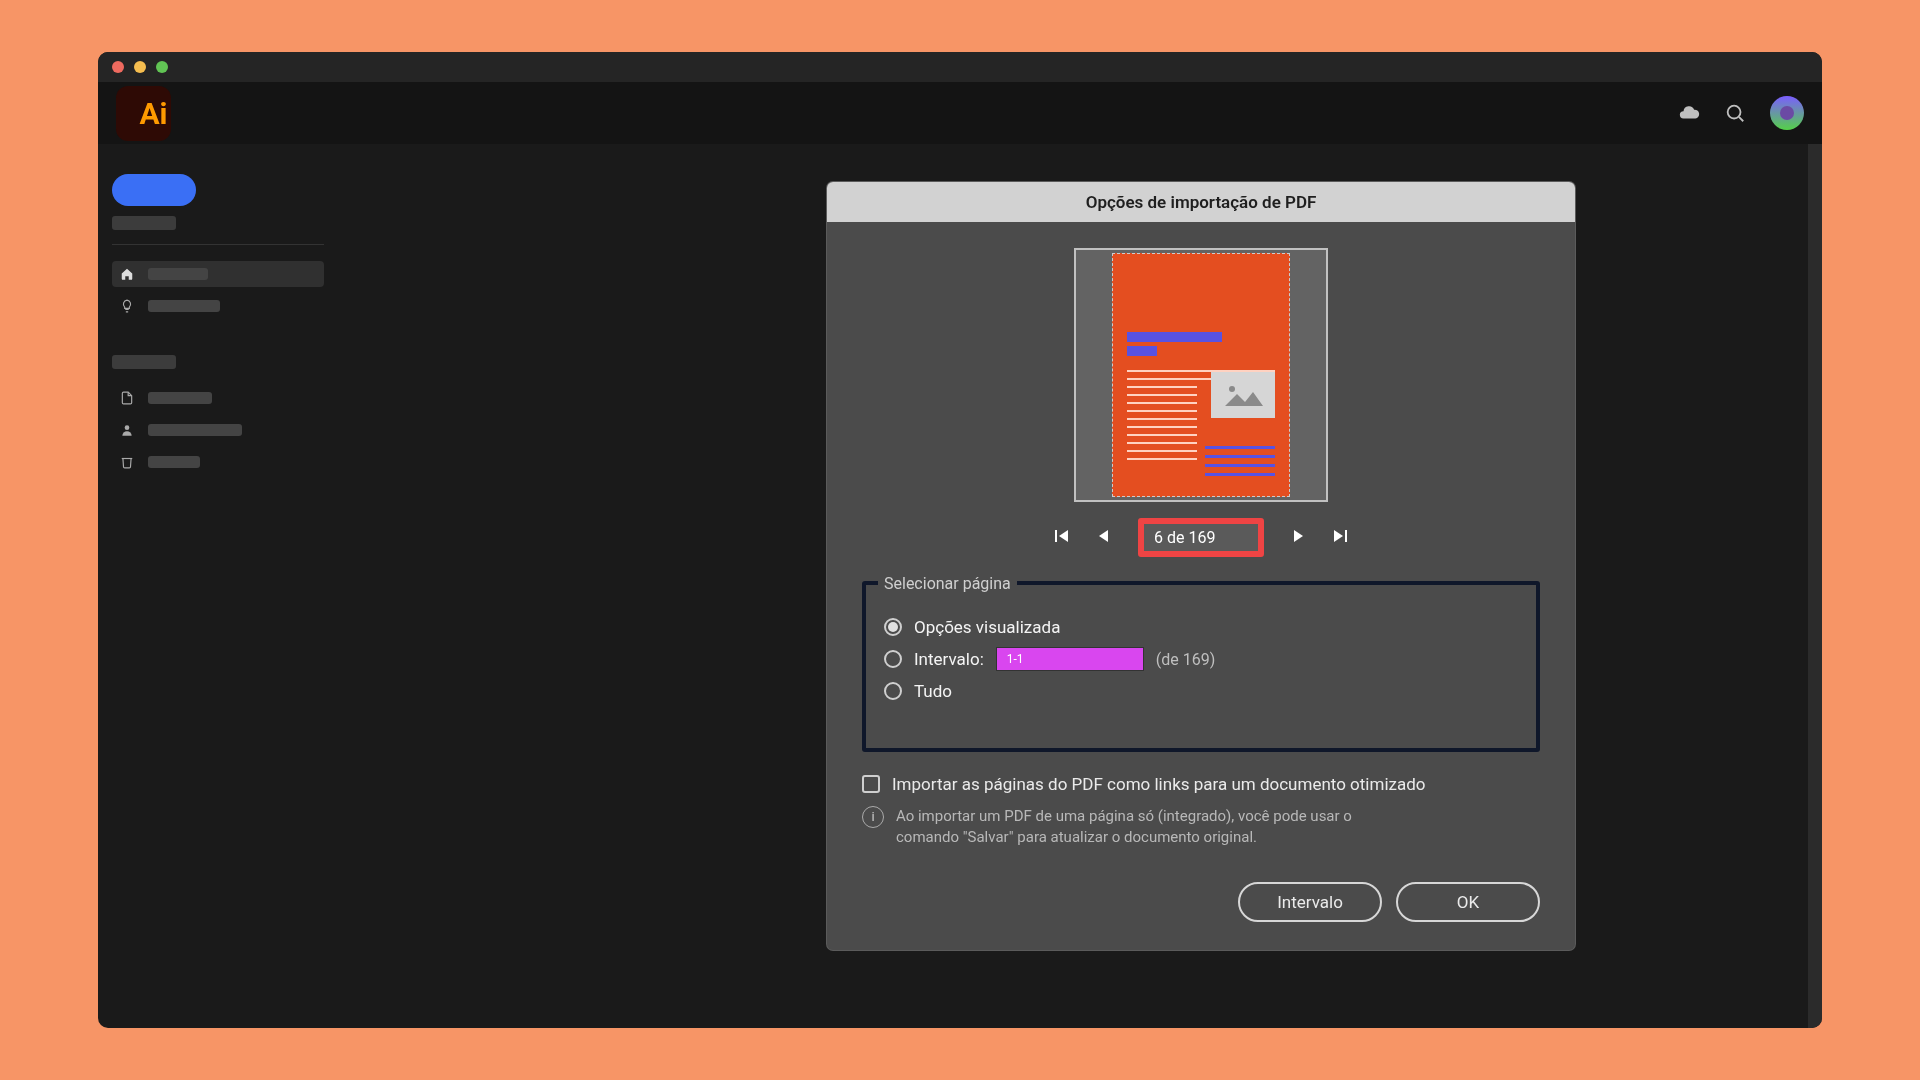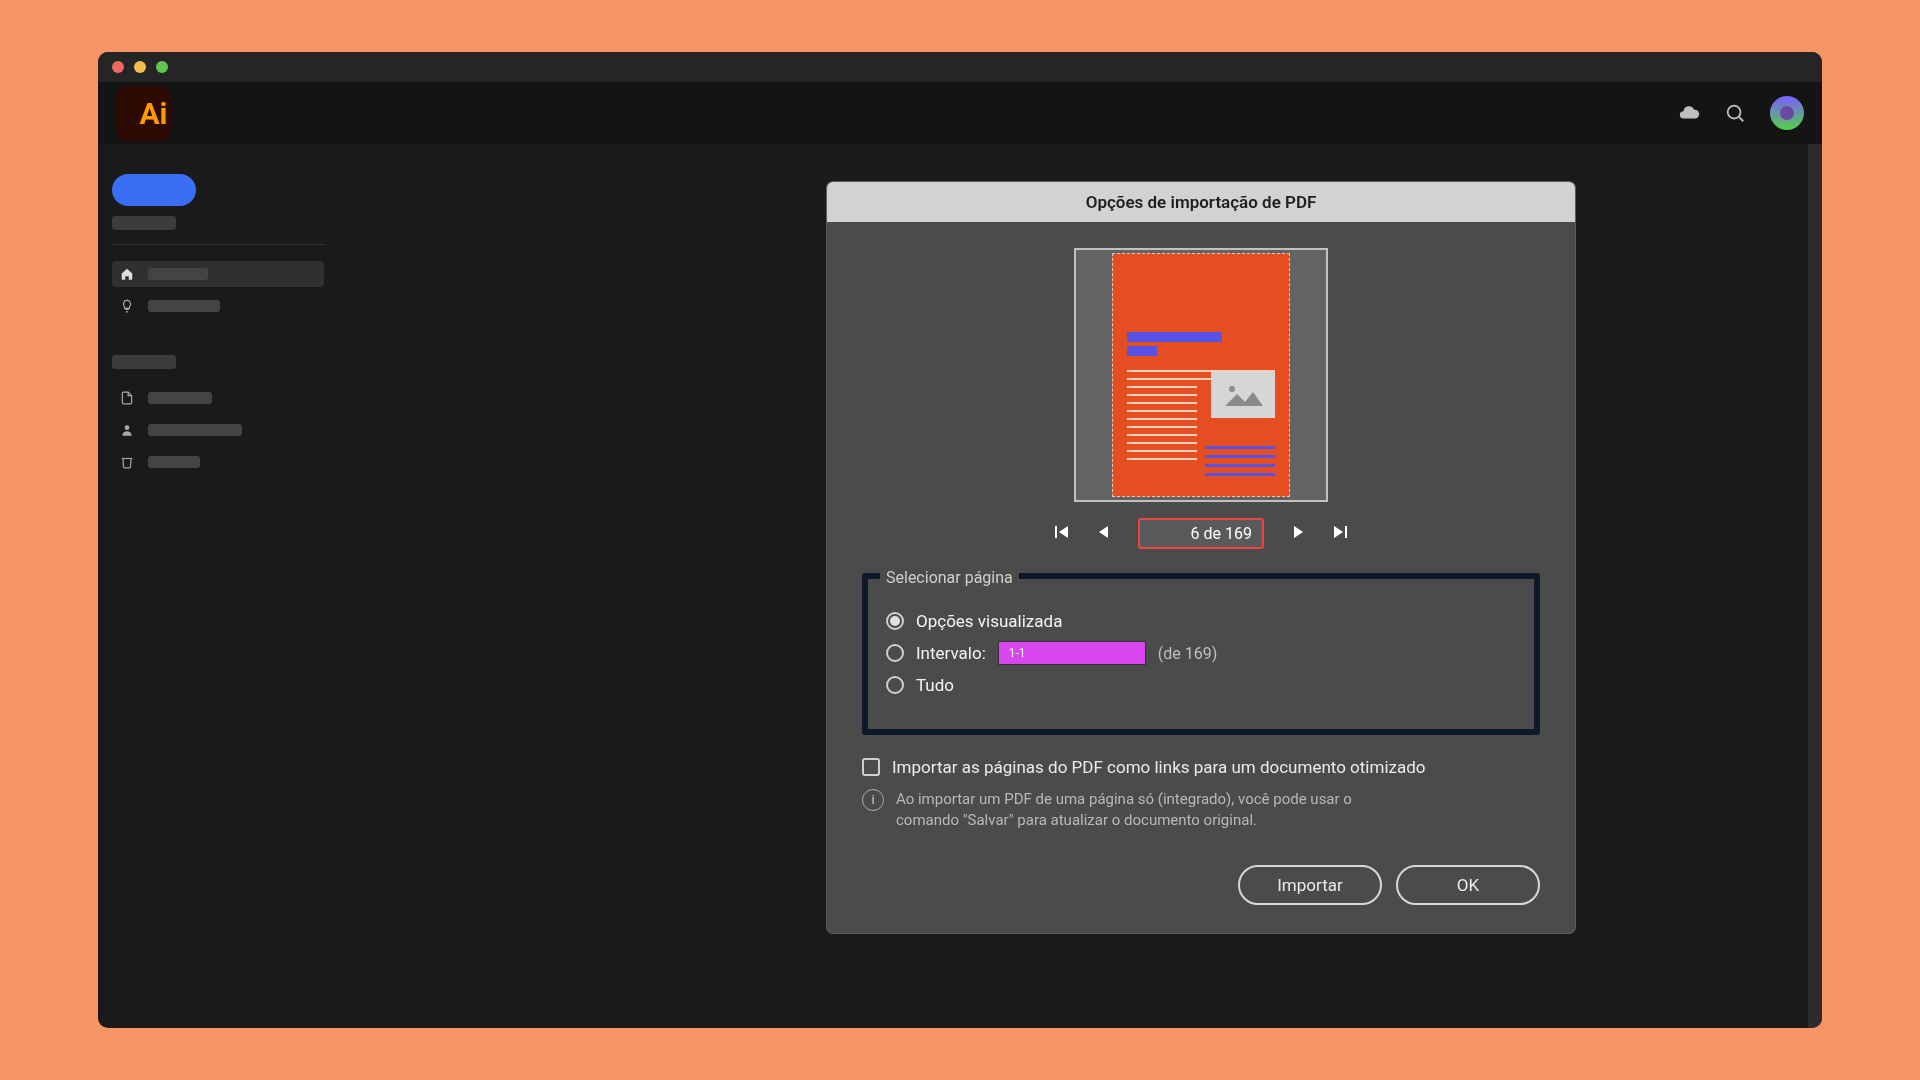--- a/index.html
+++ b/index.html
@@ -31,23 +31,23 @@
 .bar-blue1 { width:95px; height:10px; background:#5852e2; position:absolute; top:78px; left:14px;}
 .bar-blue2 { width:30px; height:10px; background:#5852e2; position:absolute; top:92px; left:14px;}
 .lines { position:absolute; top:110px; left:14px; right:14px; }
 .lines span { display:block; height:2px; background:#ffd2c1; margin:6px 0; }
 .lines .short { width:70px; }
 .img-ph { position:absolute; right:14px; top:118px; width:64px; height:46px; background:#d6d6d6;display:flex;align-items:center;justify-content:center;}
 .img-ph svg { width:40px; height:26px; }
 .blue-lines { position:absolute; right:14px; bottom:14px; width:70px;}
 .blue-lines span { display:block; height:3px; background:#5852e2; margin:6px 0;}
 .pager { display:flex; gap:26px; align-items:center; justify-content:center; margin-bottom:24px; }
-.page-field { background:#5a5a5a; border:2px solid #ef4444; padding:4px 10px; border-radius:3px; font-size:16px; min-width:126px; text-align:right; color:#fff;}
+.page-field { background:#5a5a5a; border:6px solid #ef4444; padding:4px 10px; border-radius:3px; font-size:16px; min-width:126px; text-align:left; color:#fff;}
 .pager svg { width:16px; height:16px; fill:#fff; }
-.fieldset { border:6px solid #0f172a; border-radius:3px; padding:22px 18px 24px; position:relative; margin-bottom:22px;}
+.fieldset { border:4px solid #0f172a; border-radius:3px; padding:22px 18px 37px; position:relative; margin-bottom:22px;}
 .legend { position:absolute; top:-11px; left:12px; background:#4b4b4b; padding:0 6px; font-size:16px; color:#cfcfcf;}
 .radio-row { display:flex; align-items:center; gap:12px; margin:10px 0; font-size:17px; color:#f4f4f4;}
 .radio { width:18px; height:18px; border-radius:50%; border:2px solid #cfcfcf; display:inline-flex; align-items:center; justify-content:center;}
 .radio.sel::after { content:""; width:10px; height:10px; border-radius:50%; background:#e0e0e0; }
 .text-input { background:#d946ef; border:1px solid #333; padding:4px 10px; border-radius:0; font-size:12px; width:148px; color:#fff; }
 .muted { color:#bfbfbf; font-size:16px;}
 .checkbox-row { display:flex; align-items:center; gap:12px; font-size:17px; margin-bottom:12px;}
 .chk { width:18px; height:18px; border:2px solid #cfcfcf; border-radius:3px; }
 .info-row { display:flex; gap:12px; font-size:15px; color:#b8b8b8; line-height:1.4; margin-bottom:8px;}
 .info-icon { flex:0 0 22px; height:22px; border:1.5px solid #aaa; border-radius:50%; display:flex;align-items:center;justify-content:center; font-size:13px; color:#ccc;}
@@ -215,21 +215,21 @@
           </div>
 
           <div class="info-row">
             <div class="info-icon">i</div>
             <div class="info-text">
               <p>Ao importar um PDF de uma página só (integrado), você pode usar o comando "Salvar" para atualizar o documento original.</p>
             </div>
           </div>
 
           <div class="btn-row">
-            <div class="btn">Importar</div>
+            <div class="btn">Intervalo</div>
             <div class="btn">OK</div>
           </div>
 
         </div>
       </div>
 
     </div>
   </div>
 
 </div>

